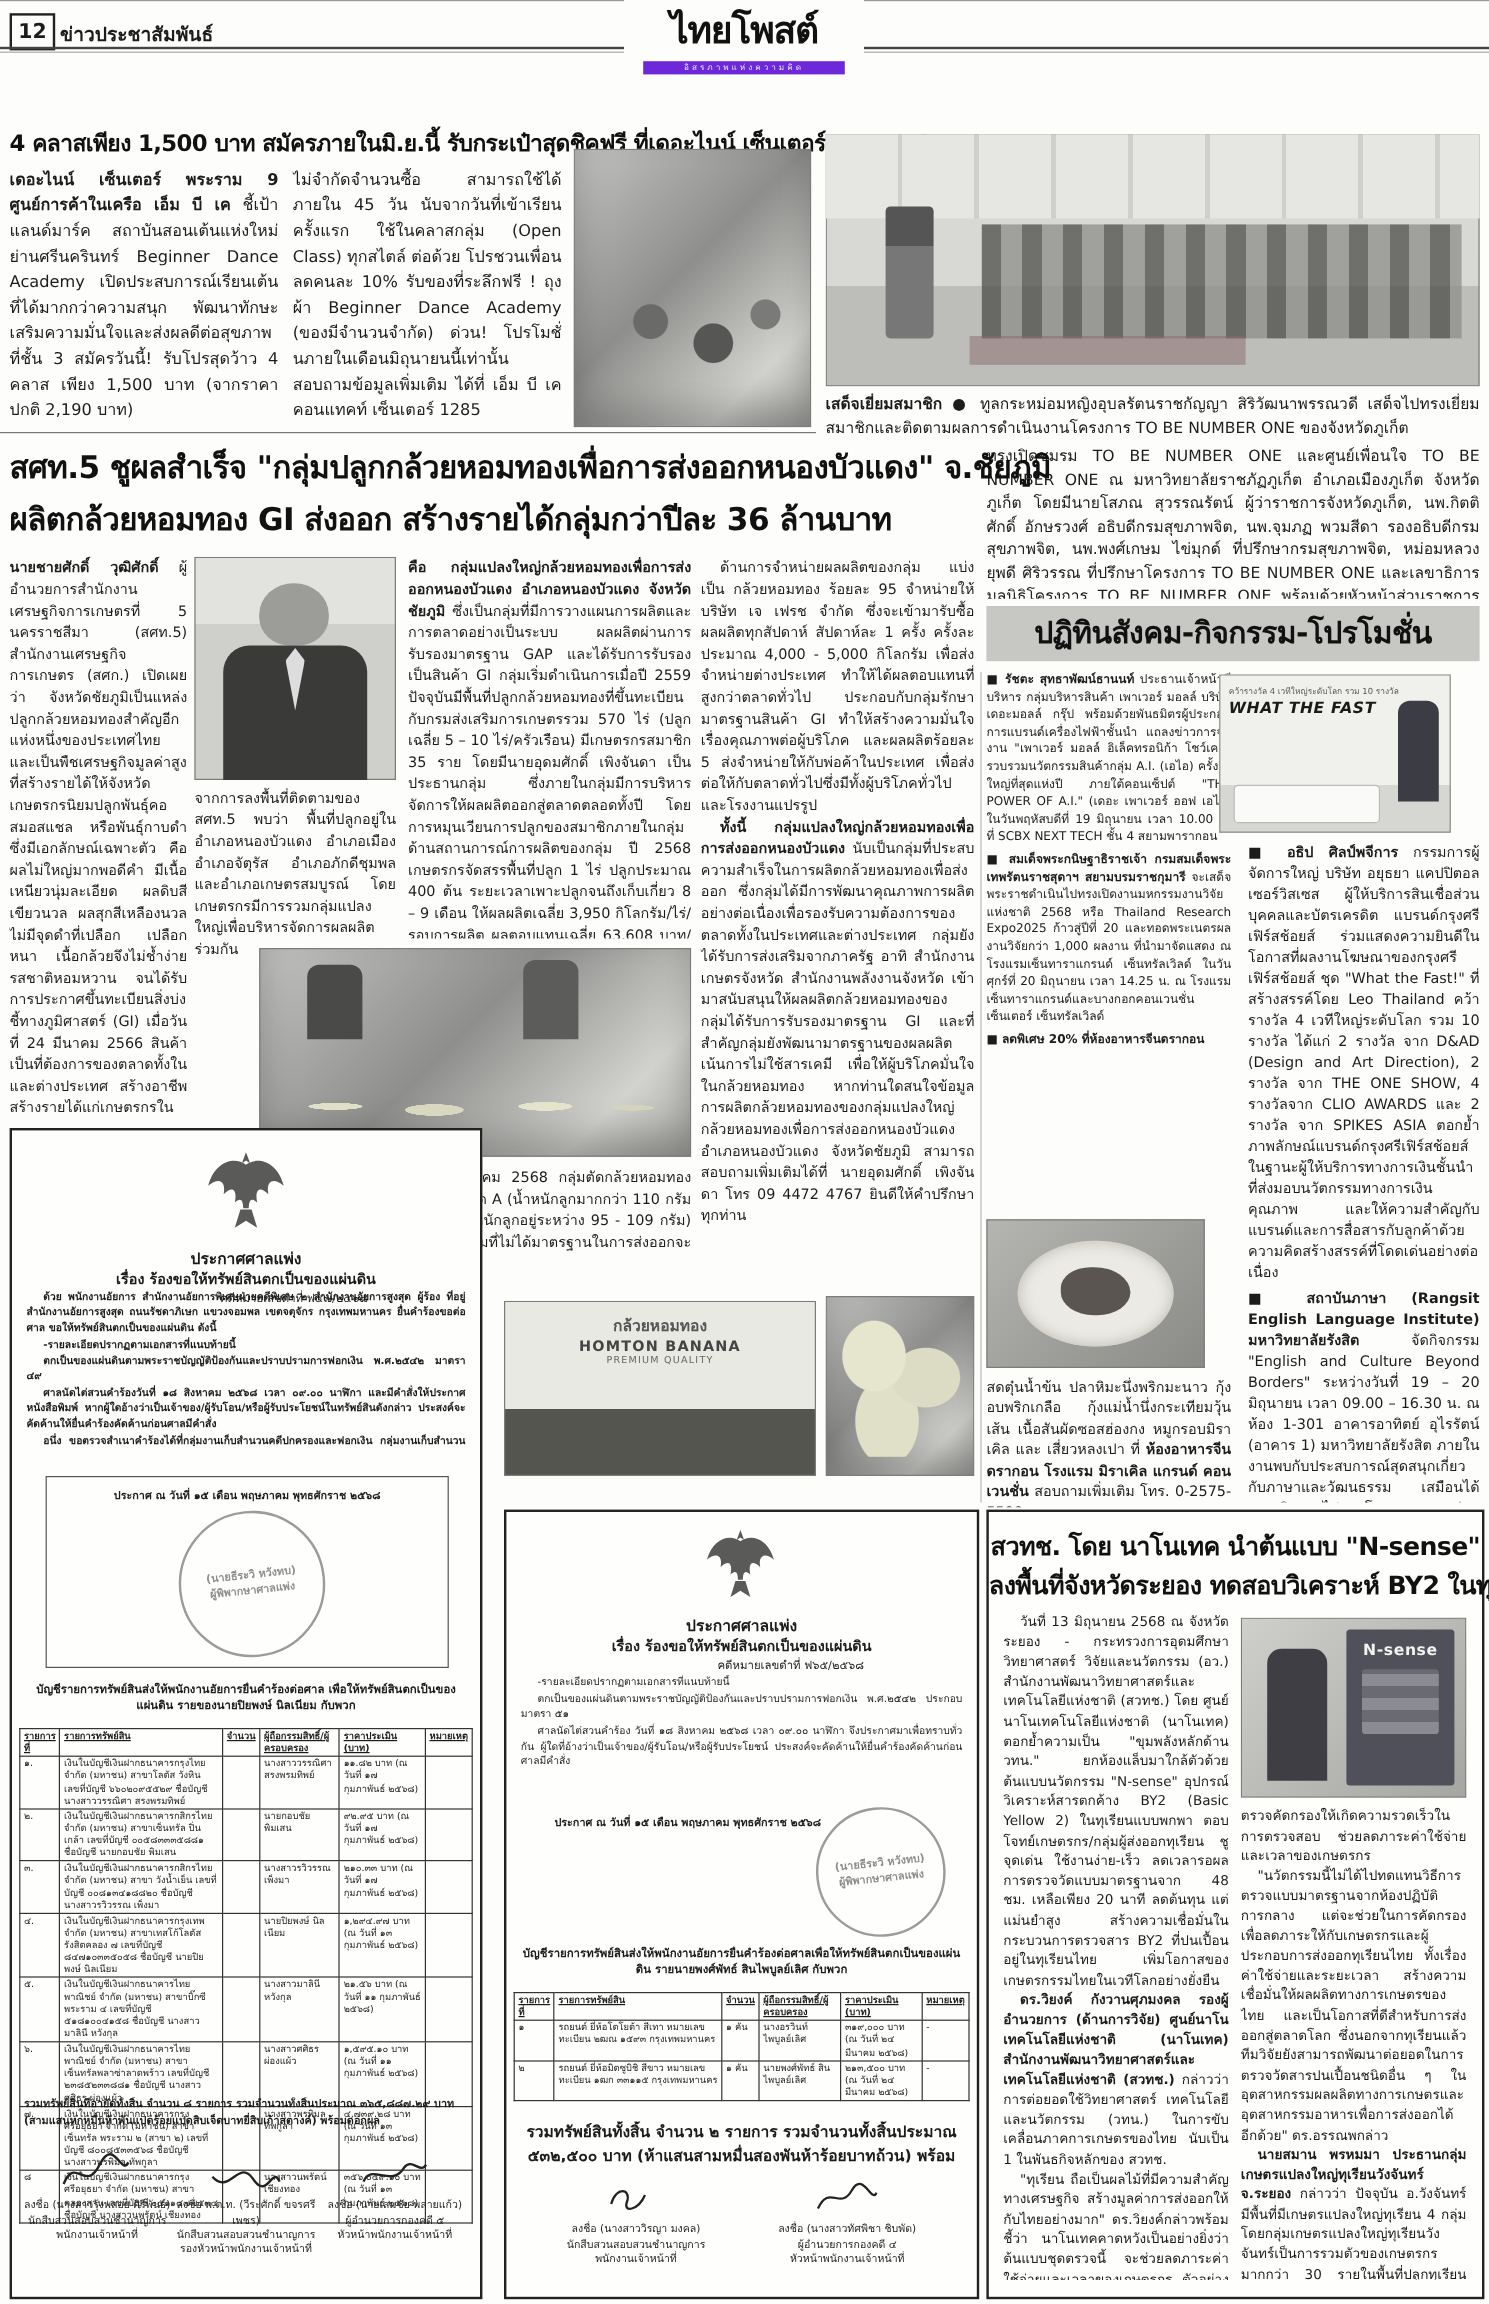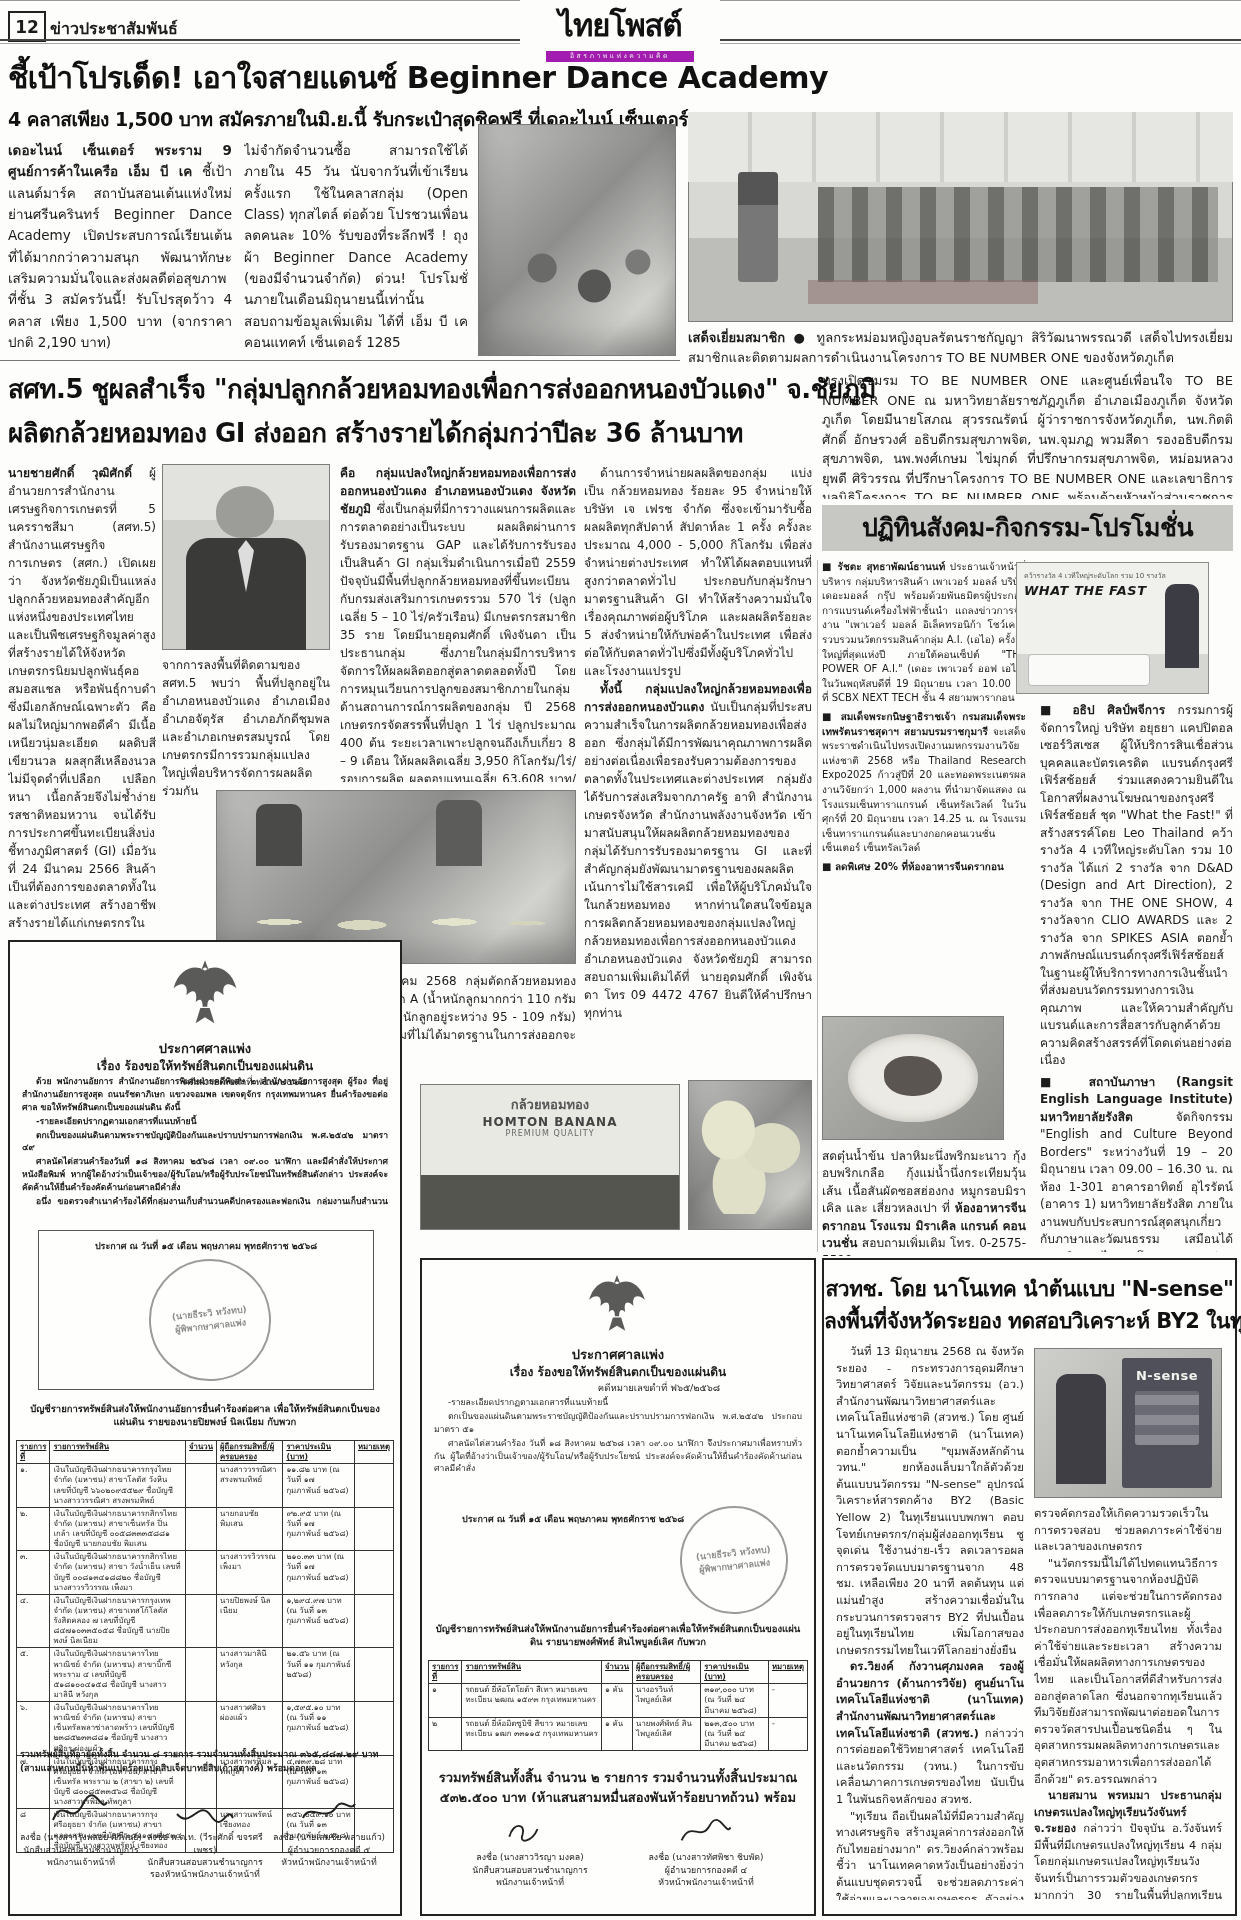--- a/index.html
+++ b/index.html
@@ -36,24 +36,23 @@
 
 <div class="page">
 
   <div class="abs rule" style="left:0;top:7;width:1241px;height:1px;background:#999;"></div>
   <div class="abs" style="left:8px;top:11px;width:34px;height:27px;border:2px solid #222;display:flex;align-items:center;justify-content:center;font-weight:700;font-size:17px;">12</div>
   <div class="abs b" style="left:50px;top:16px;font-size:16px;">ข่าวประชาสัมพันธ์</div>
   <div class="abs rule" style="left:0;top:39px;width:1241px;height:2px;background:#444;"></div>
   <div class="abs rule" style="left:0;top:43px;width:1241px;height:1px;background:#aaa;"></div>
   <div class="abs" style="left:520px;top:0;width:200px;height:48px;background:#fdfdfb;z-index:2;text-align:center;">
     <div class="b" style="font-size:31px;letter-spacing:-1px;color:#111;">ไทยโพสต์</div>
-    <div style="margin:1px auto 0;width:148px;height:11px;background:#a21caf;color:#efefef;font-size:6.8px;line-height:11px;letter-spacing:2.5px;">อิสรภาพแห่งความคิด</div>
-  </div>
-
-  <div class="abs headline nowrap" style="left:8px;top:54px;width:670px;font-size:30px;">ชี้เป้าโปรเด็ด! เอาใจสายแดนซ์ Beginner Dance Academy</div>
+    <div style="margin:1px auto 0;width:168px;height:11px;background:#6d28d9;color:#efefef;font-size:6.8px;line-height:11px;letter-spacing:2.5px;">อิสรภาพแห่งความคิด</div>
+  </div>
+
   <div class="abs headline nowrap" style="left:8px;top:104px;width:670px;font-size:19px;">4 คลาสเพียง 1,500 บาท สมัครภายในมิ.ย.นี้ รับกระเป๋าสุดชิคฟรี ที่เดอะไนน์ เซ็นเตอร์ พระราม 9</div>
   <div class="abs body-txt clip" style="left:8px;top:140px;width:224px;height:216px;">
     <span class="b">เดอะไนน์ เซ็นเตอร์ พระราม 9 ศูนย์การค้าในเครือ เอ็ม บี เค</span>
     <span>ชี้เป้าแลนด์มาร์ค สถาบันสอนเต้นแห่งใหม่ ย่านศรีนครินทร์ Beginner Dance Academy เปิดประสบการณ์เรียนเต้นที่ได้มากกว่าความสนุก พัฒนาทักษะ เสริมความมั่นใจและส่งผลดีต่อสุขภาพ ที่ชั้น 3 สมัครวันนี้! รับโปรสุดว้าว 4 คลาส เพียง 1,500 บาท (จากราคาปกติ 2,190 บาท)</span>
   </div>
   <div class="abs body-txt clip" style="left:244px;top:140px;width:224px;height:216px;">ไม่จำกัดจำนวนซื้อ สามารถใช้ได้ภายใน 45 วัน นับจากวันที่เข้าเรียนครั้งแรก ใช้ในคลาสกลุ่ม (Open Class) ทุกสไตล์ ต่อด้วย โปรชวนเพื่อนลดคนละ 10% รับของที่ระลึกฟรี ! ถุงผ้า Beginner Dance Academy (ของมีจำนวนจำกัด) ด่วน! โปรโมชั่นภายในเดือนมิถุนายนนี้เท่านั้น สอบถามข้อมูลเพิ่มเติม ได้ที่ เอ็ม บี เค คอนแทคท์ เซ็นเตอร์ 1285</div>
   <div class="abs photo" style="left:478px;top:124px;width:198px;height:232px;">
     <div class="abs" style="left:12px;top:96px;width:174px;height:120px;background:radial-gradient(circle at 30% 40%, #6a6a68 0 14px, transparent 15px),radial-gradient(circle at 60% 55%, #565654 0 16px, transparent 17px),radial-gradient(circle at 85% 35%, #7a7a78 0 12px, transparent 13px);"></div>
   </div>
   <div class="abs photo" style="left:688px;top:112px;width:545px;height:210px;background:linear-gradient(180deg,#d8d8d4 0 60%,#bdbdb9 60% 100%);box-shadow:inset 0 0 0 1px #7c7c7a;">

